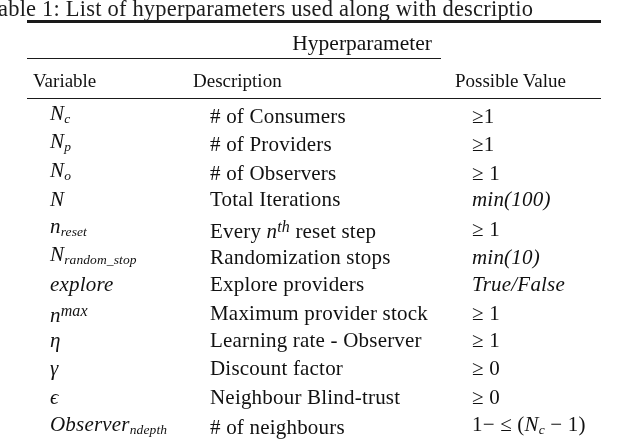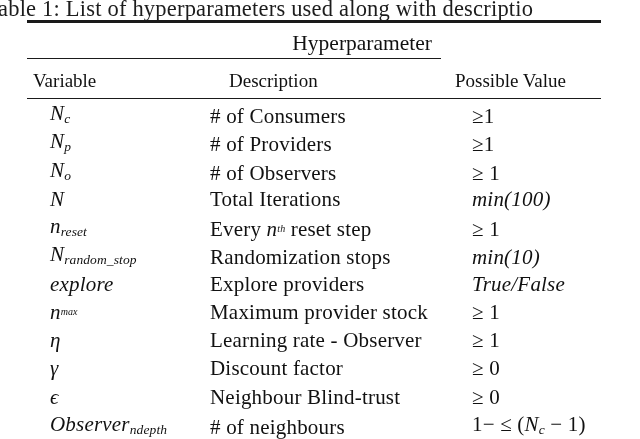--- a/index.html
+++ b/index.html
@@ -45,21 +45,21 @@
     line-height: 26px;
   }
   .col-header {
     position: absolute;
     top: 68px;
     font-size: 19px;
     line-height: 26px;
     white-space: nowrap;
   }
   .ch-variable { left: 33px; }
-  .ch-description { left: 193px; margin-left: 36px; }
+  .ch-description { left: 193px; }
   .ch-value { left: 455px; }
   .rows {
     position: absolute;
     top: 100px;
     left: 0;
     right: 0;
   }
   .row {
     display: grid;
     grid-template-columns: 160px 262px 1fr;
@@ -76,21 +76,21 @@
   .seg-n { font-style: normal; }
   .seg-i { font-style: italic; }
   .seg-sub {
     font-style: italic;
     font-size: 13.5px;
     vertical-align: -0.24em;
     letter-spacing: 0.1px;
   }
   .seg-sup {
     font-style: italic;
-    font-size: 10px;
+    font-size: 16px;
     vertical-align: 0.38em;
     letter-spacing: 0.1px;
   }
 </style>
 </head>
 <body>
 
 <div class="page">
 
   <div class="caption">able 1: List of hyperparameters used along with descriptio</div>

